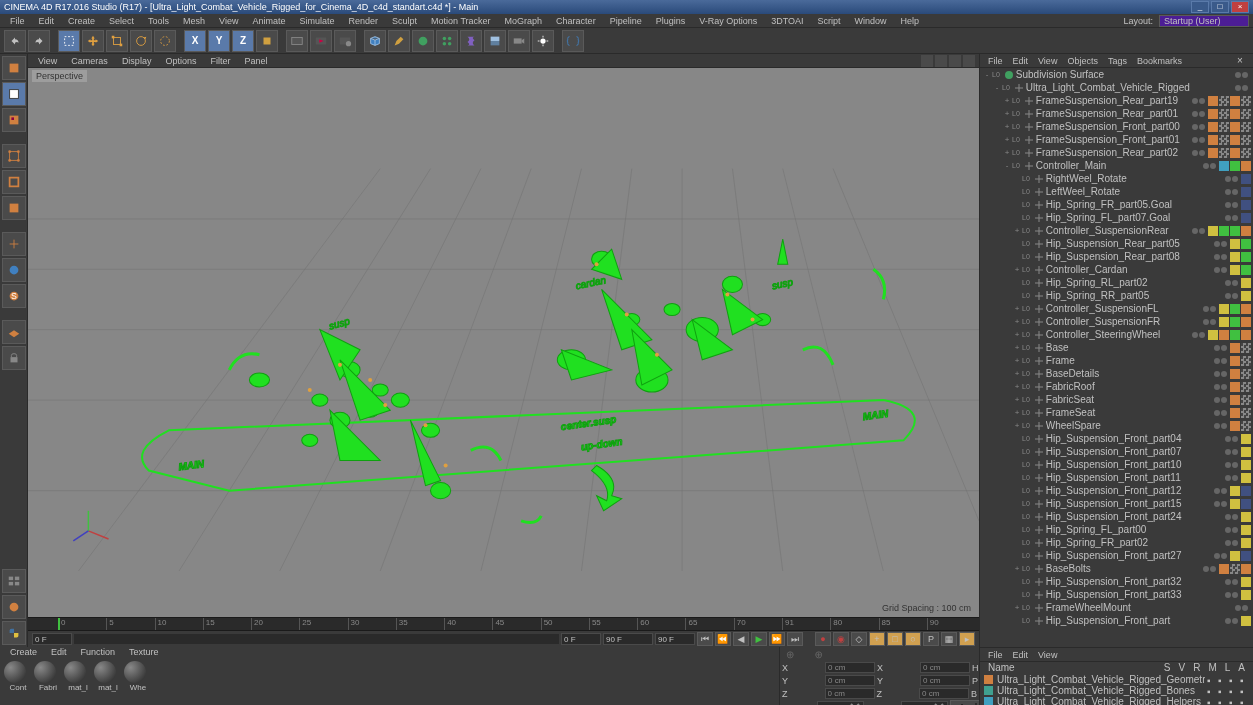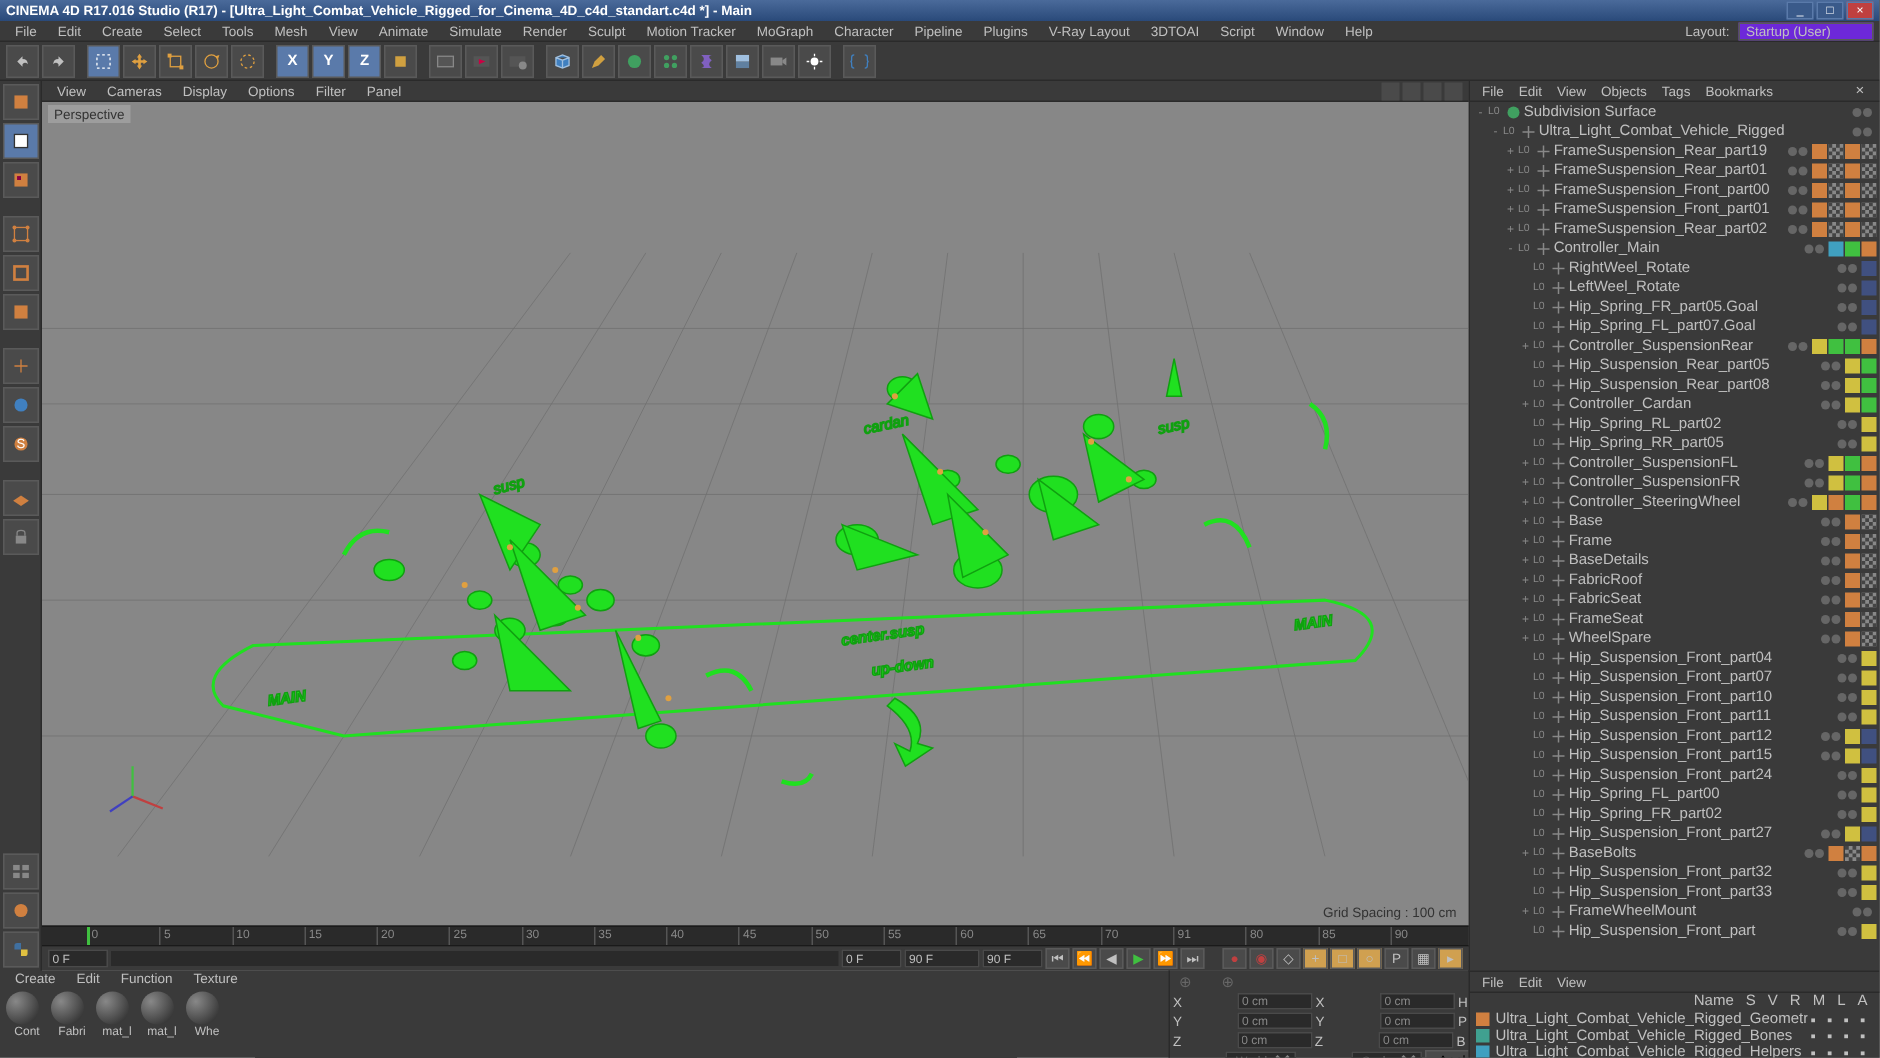--- a/index.html
+++ b/index.html
@@ -1,29 +1,29 @@
 <!DOCTYPE html>
 <html><head>
 <meta charset="utf-8">
 <style>
 * { margin: 0; padding: 0; box-sizing: border-box; font-family: Arial, sans-serif; font-size: 10px; user-select: none; }
 body { background: #3a3a3a; color: #c0c0c0; width: 1253px; height: 705px; overflow: hidden; position: relative; }
 
 
 .titlebar { height: 14px; background: linear-gradient(#4a6a9a, #2a4a7a); display: flex; align-items: center; padding: 0 4px; }
-.titlebar-text { font-size: 9px; color: #fff; flex: 1; font-weight: bold; }
+.titlebar-text { font-size: 9px; color: #fff; flex: 1; }
 .winbtns { display: flex; gap: 2px; }
 .winbtn { width: 18px; height: 12px; background: #3a5a8a; border: 1px solid #5a7aaa; text-align: center; font-size: 8px; line-height: 10px; color: #fff; }
 .winbtn.close { background: #c04040; }
 
 
 .menubar { height: 14px; background: #3a3a3a; display: flex; align-items: center; padding: 0 4px; gap: 2px; border-bottom: 1px solid #2a2a2a; }
 .menubar-item { padding: 0 6px; font-size: 9px; color: #c0c0c0; }
 .layout-label { margin-left: auto; font-size: 9px; padding-right: 4px; }
-.layout-select { background: #6d28d9; border: 1px solid #5a5a5a; font-size: 9px; color: #c0c0c0; padding: 0 4px; width: 90px; }
+.layout-select { background: #4c1d95; border: 1px solid #5a5a5a; font-size: 9px; color: #c0c0c0; padding: 0 4px; width: 90px; }
 
 
 .toolbar { height: 26px; background: #3a3a3a; display: flex; align-items: center; padding: 2px 4px; gap: 2px; border-bottom: 1px solid #2a2a2a; }
 .tb-btn { width: 22px; height: 22px; background: #4a4a4a; border: 1px solid #5a5a5a; display: flex; align-items: center; justify-content: center; }
 .tb-btn.active { background: #5a7aaa; }
 .tb-sep { width: 4px; }
 .tb-svg { width: 14px; height: 14px; }
 
 
 .main { display: flex; height: calc(705px - 14px - 14px - 26px - 44px - 14px); }
@@ -86,21 +86,21 @@
 
 .coords { width: 200px; background: #3a3a3a; border-left: 1px solid #2a2a2a; padding: 2px; }
 .coord-row { display: flex; align-items: center; height: 13px; gap: 2px; }
 .coord-label { width: 12px; font-size: 9px; text-align: center; }
 .coord-input { width: 50px; height: 11px; background: #2a2a2a; border: 1px solid #4a4a4a; font-size: 8px; color: #888; padding: 0 2px; margin-left: 35px; }
 .coord-btn { background: #4a4a4a; border: 1px solid #5a5a5a; font-size: 9px; padding: 1px 8px; margin-left: auto; }
 
 
 .matmgr { width: 274px; background: #3a3a3a; border-left: 1px solid #2a2a2a; border-top: 1px solid #2a2a2a; }
 .matmgr-header { height: 12px; display: flex; padding: 0 4px; font-size: 9px; }
-.matmgr-col { padding: 0 4px; text-align: right; }
+.matmgr-col { padding: 0 4px; }
 .matmgr-row { display: flex; align-items: center; height: 11px; padding: 0 4px; font-size: 9px; }
 .matmgr-sw { width: 9px; height: 9px; margin-right: 4px; }
 .matmgr-sw.orange { background: #d08040; }
 .matmgr-sw.teal { background: #40a090; }
 .matmgr-sw.cyan { background: #40a0c0; }
 .matmgr-lock { width: 9px; height: 9px; margin-left: 2px; }
 
 ::-webkit-scrollbar { width: 10px; }
 ::-webkit-scrollbar-track { background: #2a2a2a; }
 ::-webkit-scrollbar-thumb { background: #5a5a5a; }
@@ -127,21 +127,21 @@
     <span class="menubar-item">View</span>
     <span class="menubar-item">Animate</span>
     <span class="menubar-item">Simulate</span>
     <span class="menubar-item">Render</span>
     <span class="menubar-item">Sculpt</span>
     <span class="menubar-item">Motion Tracker</span>
     <span class="menubar-item">MoGraph</span>
     <span class="menubar-item">Character</span>
     <span class="menubar-item">Pipeline</span>
     <span class="menubar-item">Plugins</span>
-    <span class="menubar-item">V-Ray Layout</span>
+    <span class="menubar-item">V-Ray Options</span>
     <span class="menubar-item">3DTOAI</span>
     <span class="menubar-item">Script</span>
     <span class="menubar-item">Window</span>
     <span class="menubar-item">Help</span>
     <span class="layout-label">Layout:</span>
   <span class="layout-select">Startup (User)</span>
 </div>
 
 <div class="toolbar">
   <div class="tb-btn">

